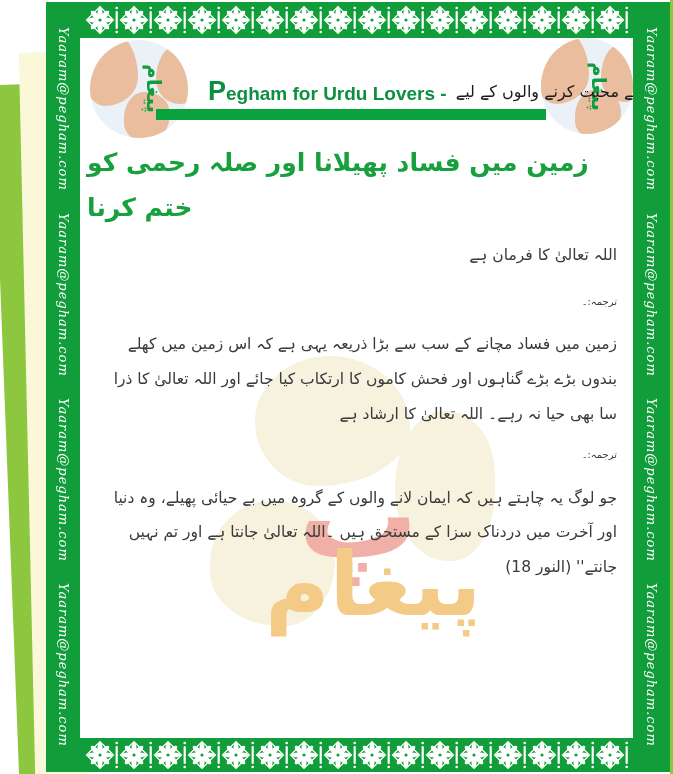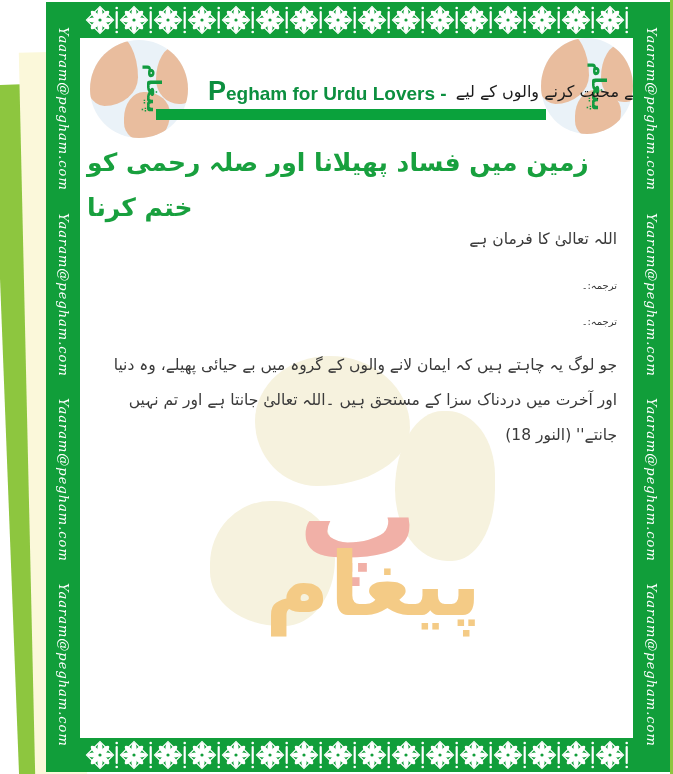--- a/index.html
+++ b/index.html
@@ -67,21 +67,21 @@
   .watermark{position:absolute;left:130px;top:318px;width:290px;height:310px;z-index:0;}
   .wm-blob{position:absolute;background:#f6f2de;}
   .wm-blob1{left:45px;top:0;width:155px;height:130px;border-radius:48% 52% 60% 40% / 50% 55% 45% 50%;}
   .wm-blob2{left:185px;top:55px;width:100px;height:150px;border-radius:50% 50% 45% 55% / 55% 45% 50% 50%;}
   .wm-blob3{left:0;top:145px;width:125px;height:125px;border-radius:50% 50% 42% 58% / 52% 48% 55% 45%;}
   .wm-letter{position:absolute;left:88px;top:100px;color:#f1b0a7;font-size:120px;font-weight:bold;line-height:1;}
   .wm-word{position:absolute;left:55px;top:185px;color:#f4cb86;font-size:88px;font-weight:bold;line-height:1;}
 
   
   .body-text{
-    position:absolute;top:184px;left:16px;right:16px;z-index:1;direction:rtl;
+    position:absolute;top:200px;left:16px;right:16px;z-index:1;direction:rtl;
     color:#3a3a3a;font-size:15.5px;font-family:"DejaVu Sans", sans-serif;
   }
   .body-text p{margin:0 0 12px;line-height:2.25;text-align:right;}
   .p-just{text-align:justify;}
   .p-label{font-size:10px;margin-bottom:14px !important;}
   .p-intro{margin-bottom:18px !important;}
 </style>
 </head>
 <body>
 
@@ -910,18 +910,19 @@
       <span class="wm-blob wm-blob1"></span>
       <span class="wm-blob wm-blob2"></span>
       <span class="wm-blob wm-blob3"></span>
       <span class="wm-letter">پ</span>
       <span class="wm-word">پیغام</span>
     </div>
 
     <div class="body-text">
       <p class="p-intro">اللہ تعالیٰ کا فرمان ہے</p>
       <p class="p-label">ترجمہ:۔</p>
+      <p class="p-just">زمین میں فساد مچانے کے سب سے بڑا ذریعہ یہی ہے کہ اس زمین میں کھلے بندوں بڑے بڑے گناہوں اور فحش کاموں کا ارتکاب کیا جائے اور اللہ تعالیٰ کا ذرا سا بھی حیا نہ رہے۔ اللہ تعالیٰ کا ارشاد ہے</p>
       <p class="p-label">ترجمہ:۔</p>
       <p class="p-just">جو لوگ یہ چاہتے ہیں کہ ایمان لانے والوں کے گروہ میں بے حیائی پھیلے، وہ دنیا اور آخرت میں دردناک سزا کے مستحق ہیں ۔اللہ تعالیٰ جانتا ہے اور تم نہیں جانتے'' (النور 18)</p>
     </div>
 
   </div>
 </div>
 
 </body></html>

